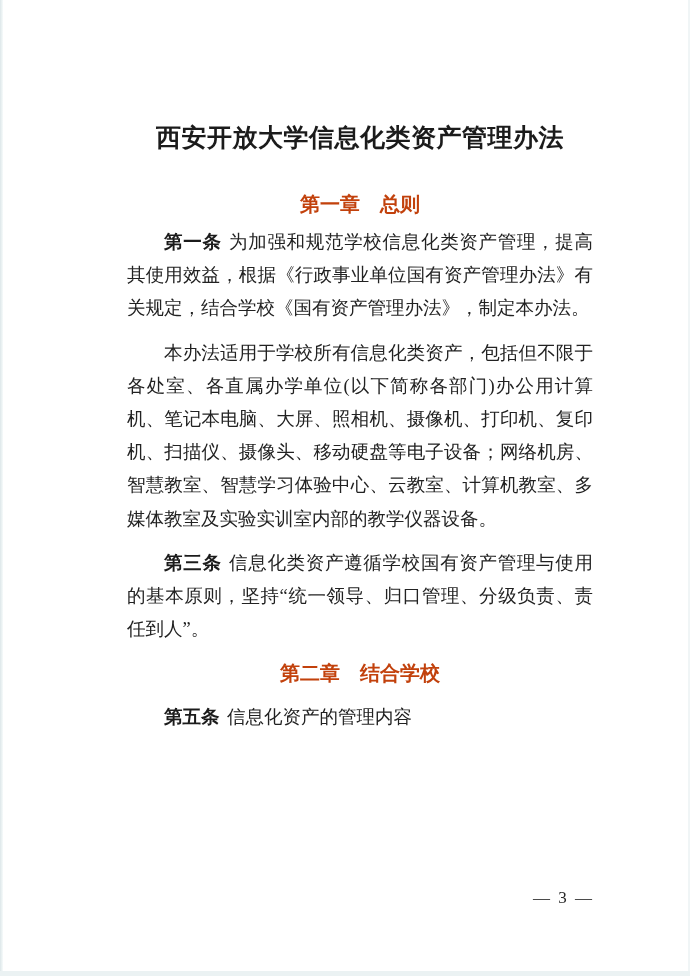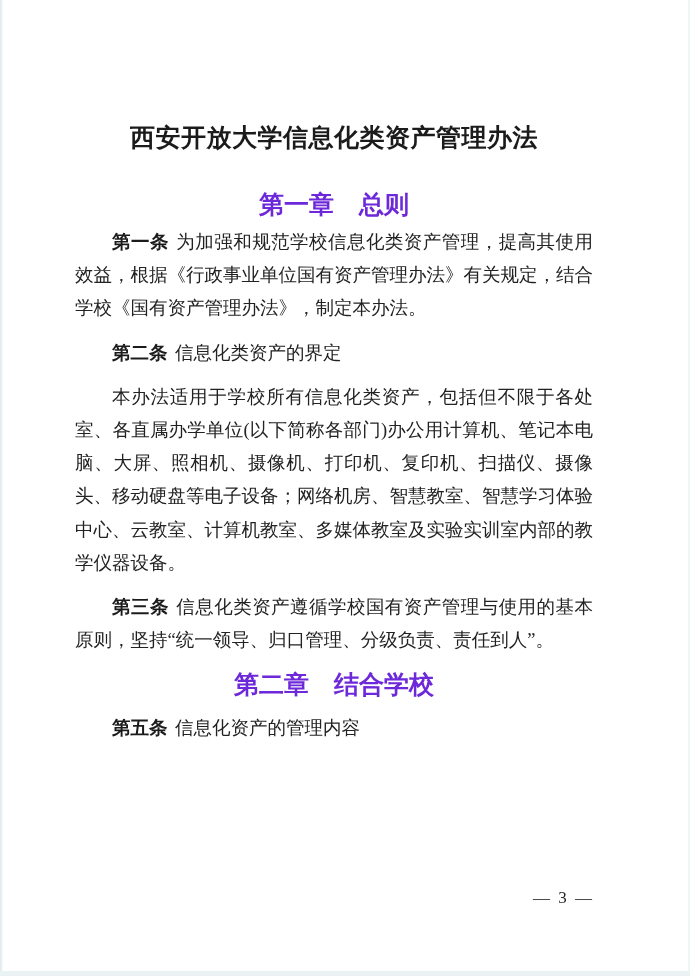--- a/index.html
+++ b/index.html
@@ -2,21 +2,21 @@
 <html><head>
 <meta charset="utf-8">
 <style>
   html, body { margin: 0; padding: 0; background: #ffffff; }
   .page {
     position: relative;
     width: 690px;
     height: 976px;
     background: #ffffff;
     box-sizing: border-box;
-    padding: 0 86px 0 64px;
+    padding: 0 86px 0 116px;
     overflow: hidden;
     font-family: "Liberation Serif", "DejaVu Serif", serif;
     color: #212121;
   }
   .scan-edge-left {
     position: absolute; left: 0; top: 0; width: 3px; height: 100%;
     background: linear-gradient(to right, #dde7e9, #f7fbfb);
   }
   .scan-edge-right {
     position: absolute; right: 0; top: 0; width: 2px; height: 100%;
@@ -31,24 +31,24 @@
     text-align: center;
     font-size: 25px;
     font-weight: bold;
     letter-spacing: 0.5px;
     line-height: 36px;
     color: #1b1b1b;
   }
   .chapter {
     margin: 32px 0 0 0;
     text-align: center;
-    font-size: 25px;
+    font-size: 20px;
     font-weight: bold;
     line-height: 33px;
-    color: #6d28d9;
+    color: #c2410c;
   }
   .chapter.second { margin-top: 2px; }
   .para {
     margin: 11px;
     font-size: 18.5px;
     line-height: 33.2px;
     text-align: justify;
     text-indent: 2em;
     color: #222222;
   }
@@ -75,21 +75,20 @@
   <div class="scan-edge-left"></div>
   <div class="scan-edge-right"></div>
   <div class="scan-edge-bottom"></div>
 
   <h1 class="doc-title">西安开放大学信息化类资产管理办法</h1>
 
   <h2 class="chapter">第一章　总则</h2>
 
   <p class="para first"><span class="label">第一条</span><span>为加强和规范学校信息化类资产管理，提高其使用效益，根据《行政事业单位国有资产管理办法》有关规定，结合学校《国有资产管理办法》，制定本办法。</span></p>
 
-  <p class="para"><span class="label">第二条</span><span>信息化类资产的界定</span></p>
 
   <p class="para"><span>本办法适用于学校所有信息化类资产，包括但不限于各处室、各直属办学单位(以下简称各部门)办公用计算机、笔记本电脑、大屏、照相机、摄像机、打印机、复印机、扫描仪、摄像头、移动硬盘等电子设备；网络机房、智慧教室、智慧学习体验中心、云教室、计算机教室、多媒体教室及实验实训室内部的教学仪器设备。</span></p>
 
   <p class="para"><span class="label">第三条</span><span>信息化类资产遵循学校国有资产管理与使用的基本原则，坚持“统一领导、归口管理、分级负责、责任到人”。</span></p>
 
   <h2 class="chapter second">第二章　结合学校</h2>
 
 
   <p class="para"><span class="label">第五条</span><span>信息化资产的管理内容</span></p>
 

